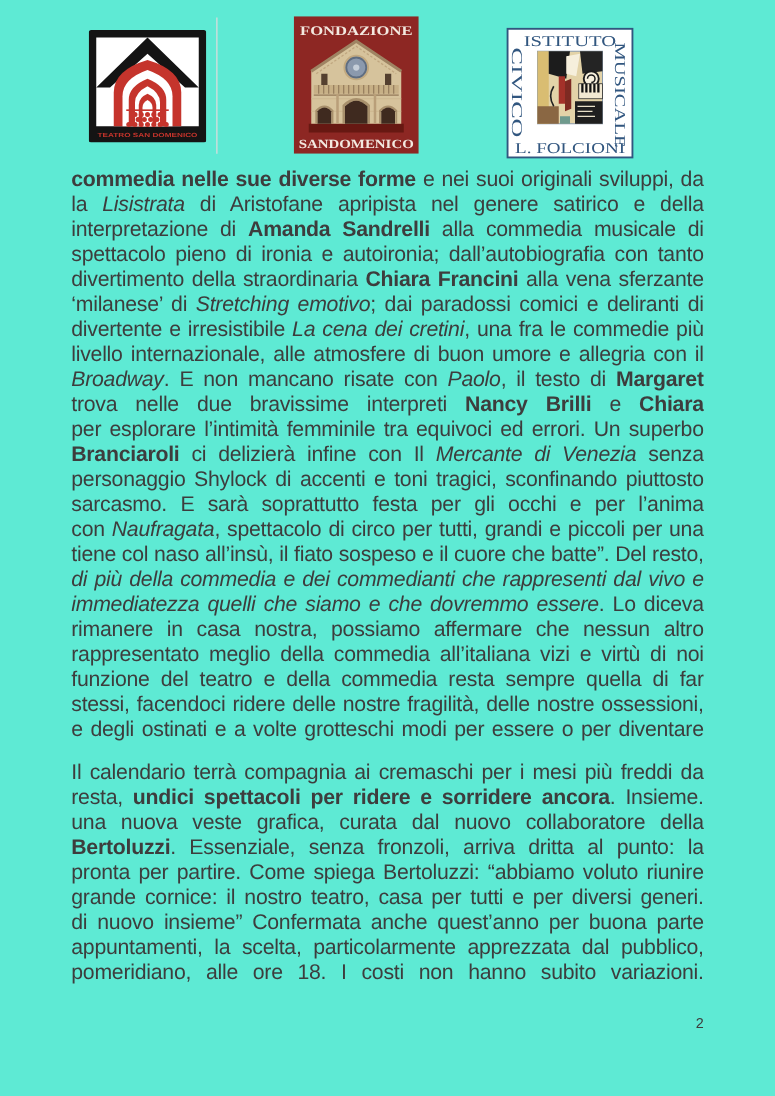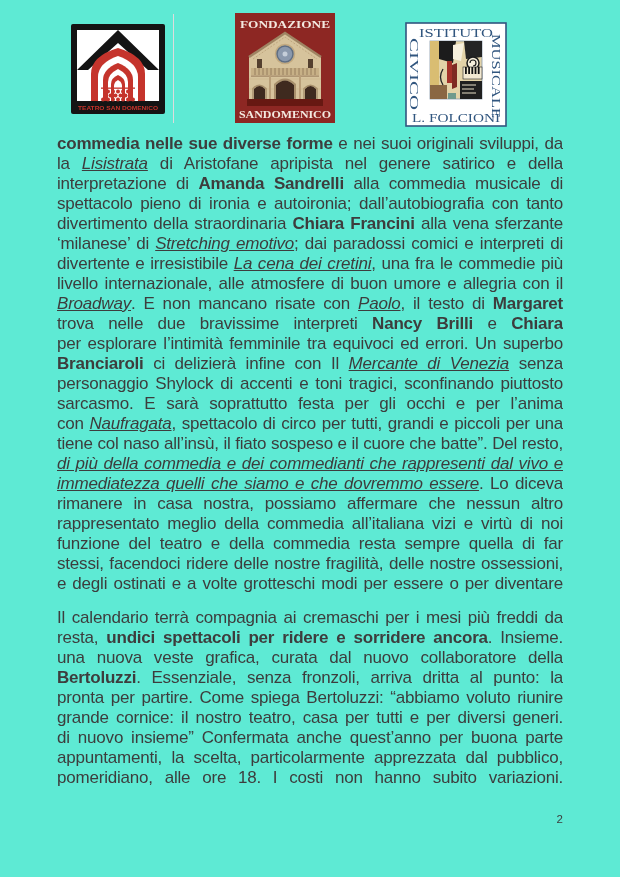--- a/index.html
+++ b/index.html
@@ -19,21 +19,21 @@
     position:absolute;left:57px;top:134px;width:506px;
     font-size:17px;letter-spacing:-0.2px;line-height:20px;
   }
   .para+.para{margin-top:14px;}
   .line{
     height:20px;overflow:hidden;
     text-align:justify;text-align-last:justify;
   }
   .line.last{text-align-last:left;}
   .b{font-weight:bold;}
-  .i{font-style:italic;text-decoration:underline;}
+  .i{font-style:italic;}
   
   .page-number{
     position:absolute;left:57px;top:813px;width:506px;
     text-align:right;font-size:11.5px;color:#3d3d3d;
   }
 </style>
 </head>
 <body>
 
 <div class="page">
@@ -137,21 +137,21 @@
     </svg>
   </div>
 
   <div class="content">
       <div class="para">
         <div class="line"><span class="b">commedia nelle sue diverse forme</span><span> e nei suoi originali sviluppi, da quella classica con</span></div>
         <div class="line"><span>la </span><span class="i">Lisistrata</span><span> di Aristofane apripista nel genere satirico e della denuncia sociale nella</span></div>
         <div class="line"><span>interpretazione di </span><span class="b">Amanda Sandrelli</span><span> alla commedia musicale di </span><span class="b">Paolo Belli</span><span> con uno</span></div>
         <div class="line"><span>spettacolo pieno di ironia e autoironia; dall’autobiografia con tanto humour e</span></div>
         <div class="line"><span>divertimento della straordinaria </span><span class="b">Chiara Francini</span><span> alla vena sferzante e graffiante molto</span></div>
-        <div class="line"><span>‘milanese’ di </span><span class="i">Stretching emotivo</span><span>; dai paradossi comici e interpreti di </span><span class="b">Paolo Brilli</span><span> alla</span></div>
+        <div class="line"><span>‘milanese’ di </span><span class="i">Stretching emotivo</span><span>; dai paradossi comici e deliranti di </span><span class="b">Paolo Brilli</span><span> alla</span></div>
         <div class="line"><span>divertente e irresistibile </span><span class="i">La cena dei cretini</span><span>, una fra le commedie più di successo a</span></div>
         <div class="line"><span>livello internazionale, alle atmosfere di buon umore e allegria con il musical </span><span class="i">Stelle di</span></div>
         <div class="line"><span class="i">Broadway</span><span>. E non mancano risate con </span><span class="i">Paolo</span><span>, il testo di </span><span class="b">Margaret Mazzantini</span><span> che</span></div>
         <div class="line"><span>trova nelle due bravissime interpreti </span><span class="b">Nancy Brilli</span><span> e </span><span class="b">Chiara Noschese</span><span> la giusta chiave</span></div>
         <div class="line"><span>per esplorare l’intimità femminile tra equivoci ed errori. Un superbo </span><span class="b">Franco</span></div>
         <div class="line"><span class="b">Branciaroli</span><span> ci delizierà infine con Il </span><span class="i">Mercante di Venezia</span><span> senza caricare il suo</span></div>
         <div class="line"><span>personaggio Shylock di accenti e toni tragici, sconfinando piuttosto nell’ironia e nel</span></div>
         <div class="line"><span>sarcasmo. E sarà soprattutto festa per gli occhi e per l’anima l’apertura della stagione</span></div>
         <div class="line"><span>con </span><span class="i">Naufragata</span><span>, spettacolo di circo per tutti, grandi e piccoli per una esperienza che</span></div>
         <div class="line"><span>tiene col naso all’insù, il fiato sospeso e il cuore che batte”. Del resto, “</span><span class="i">non c’è niente</span></div>

